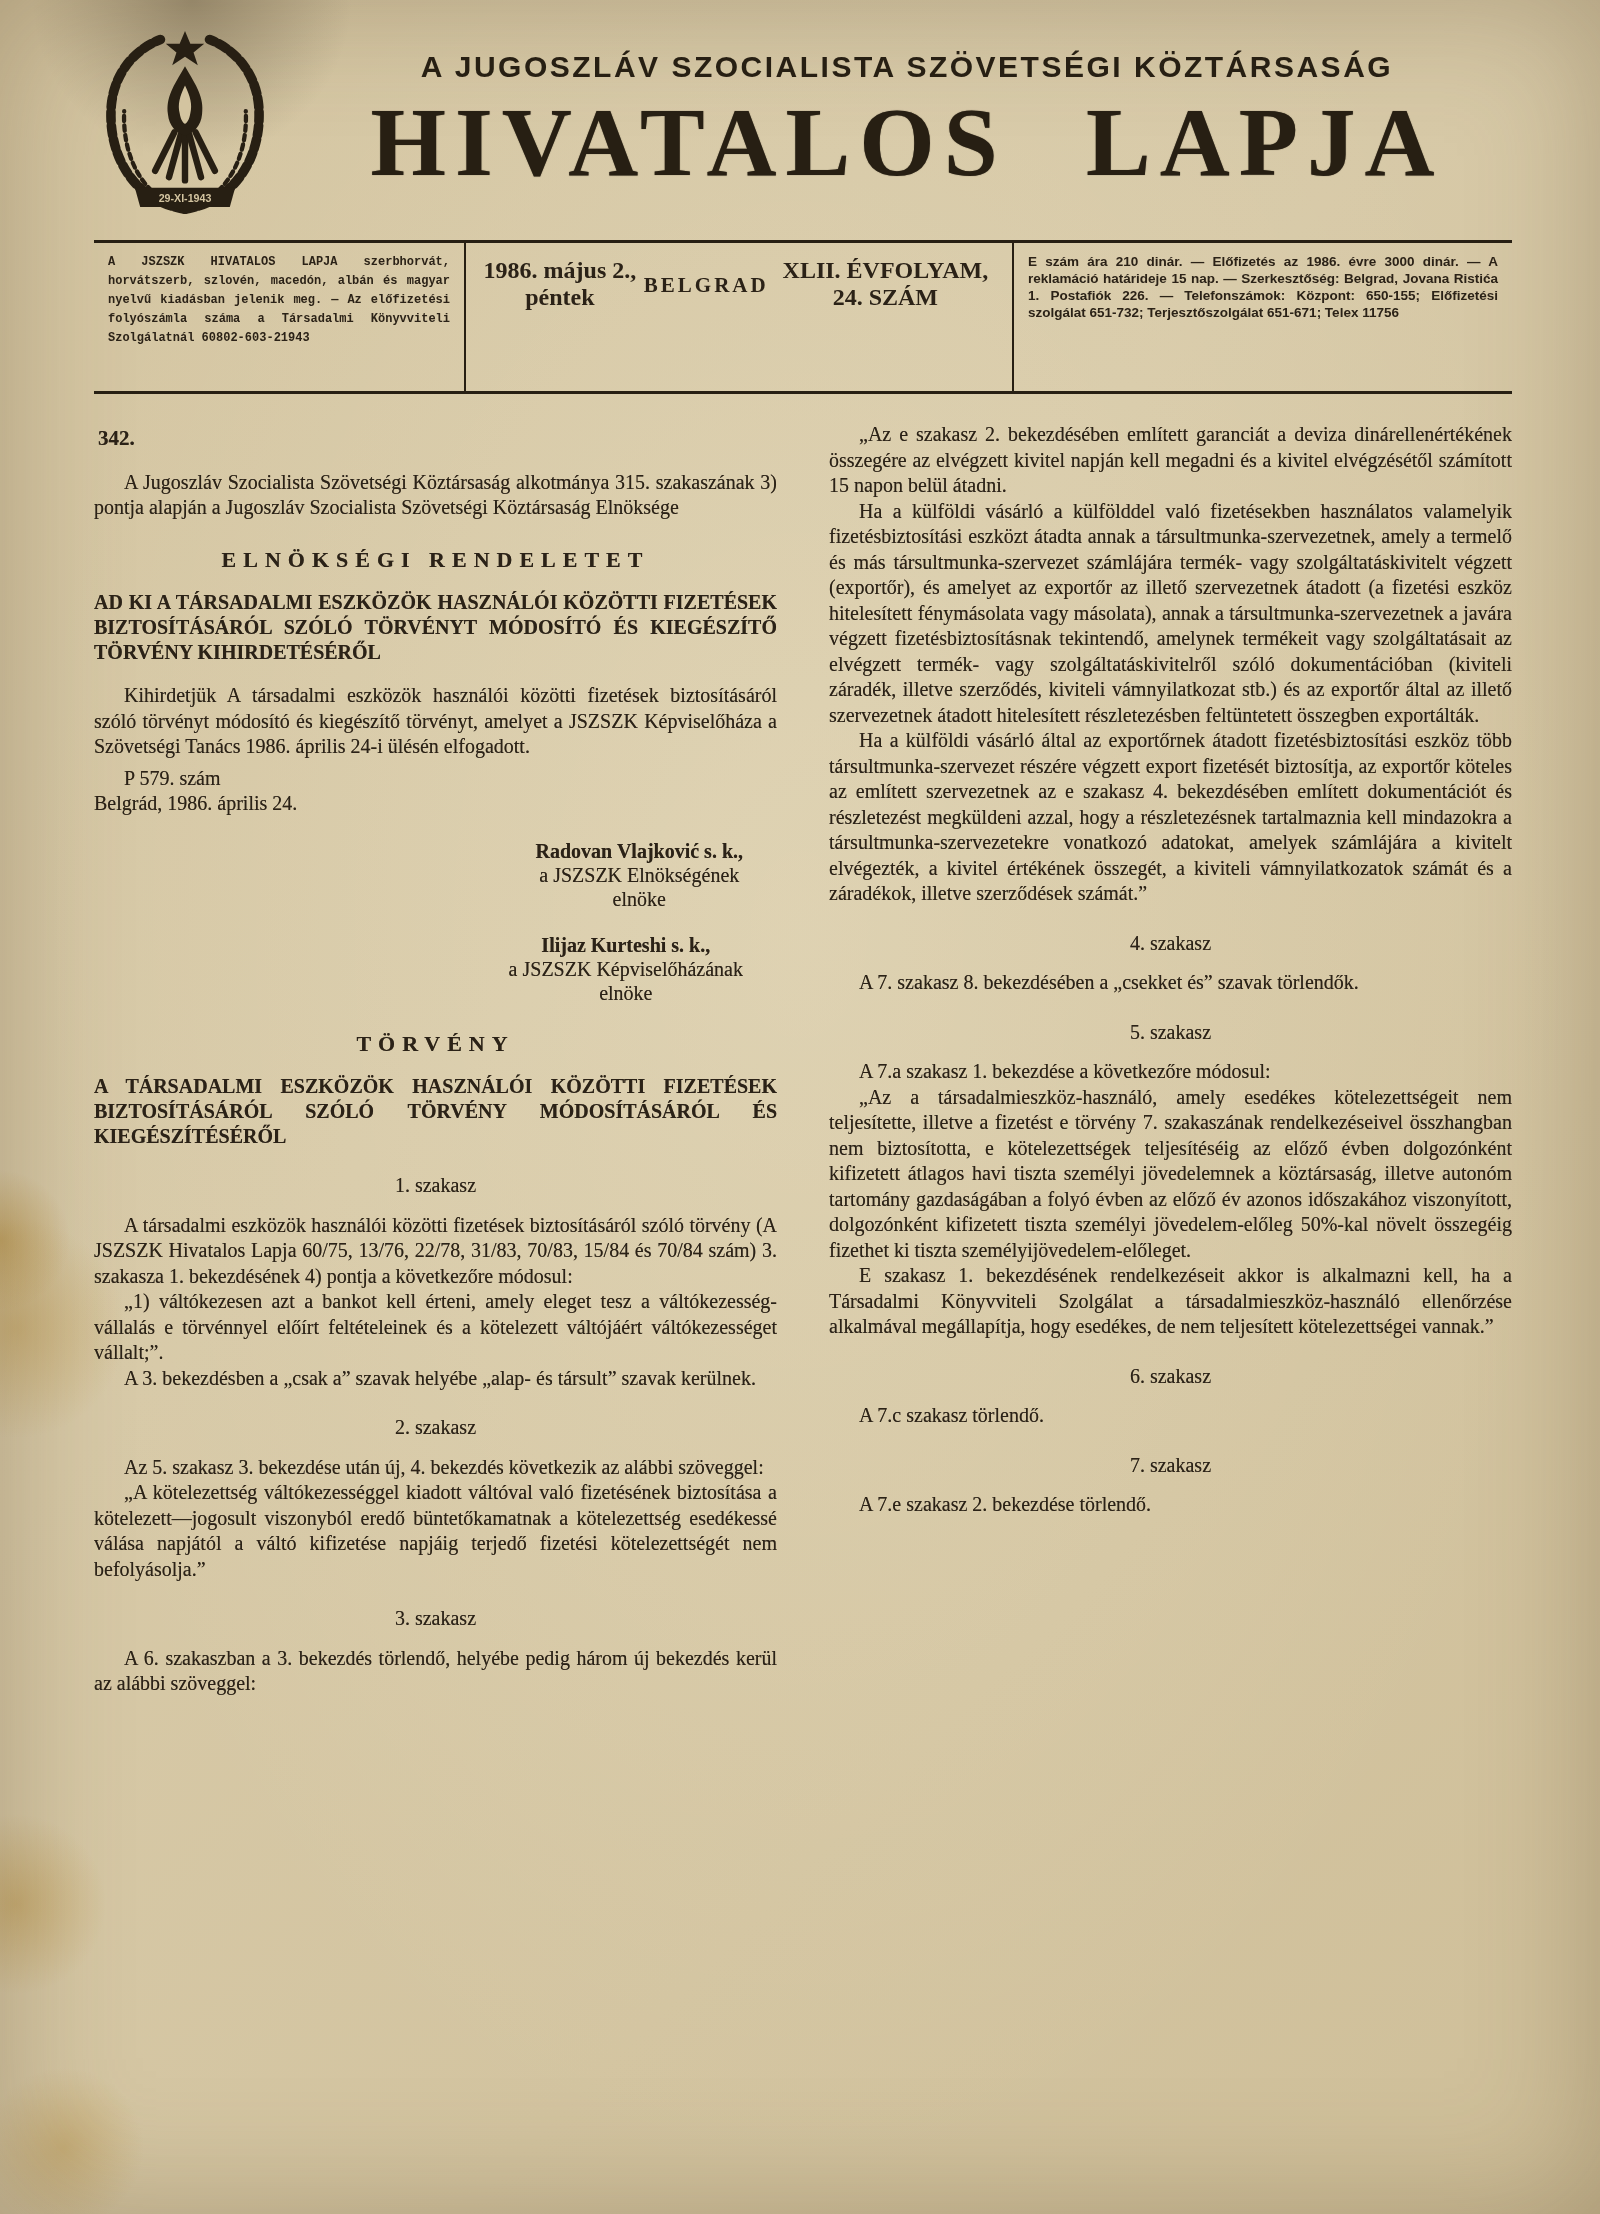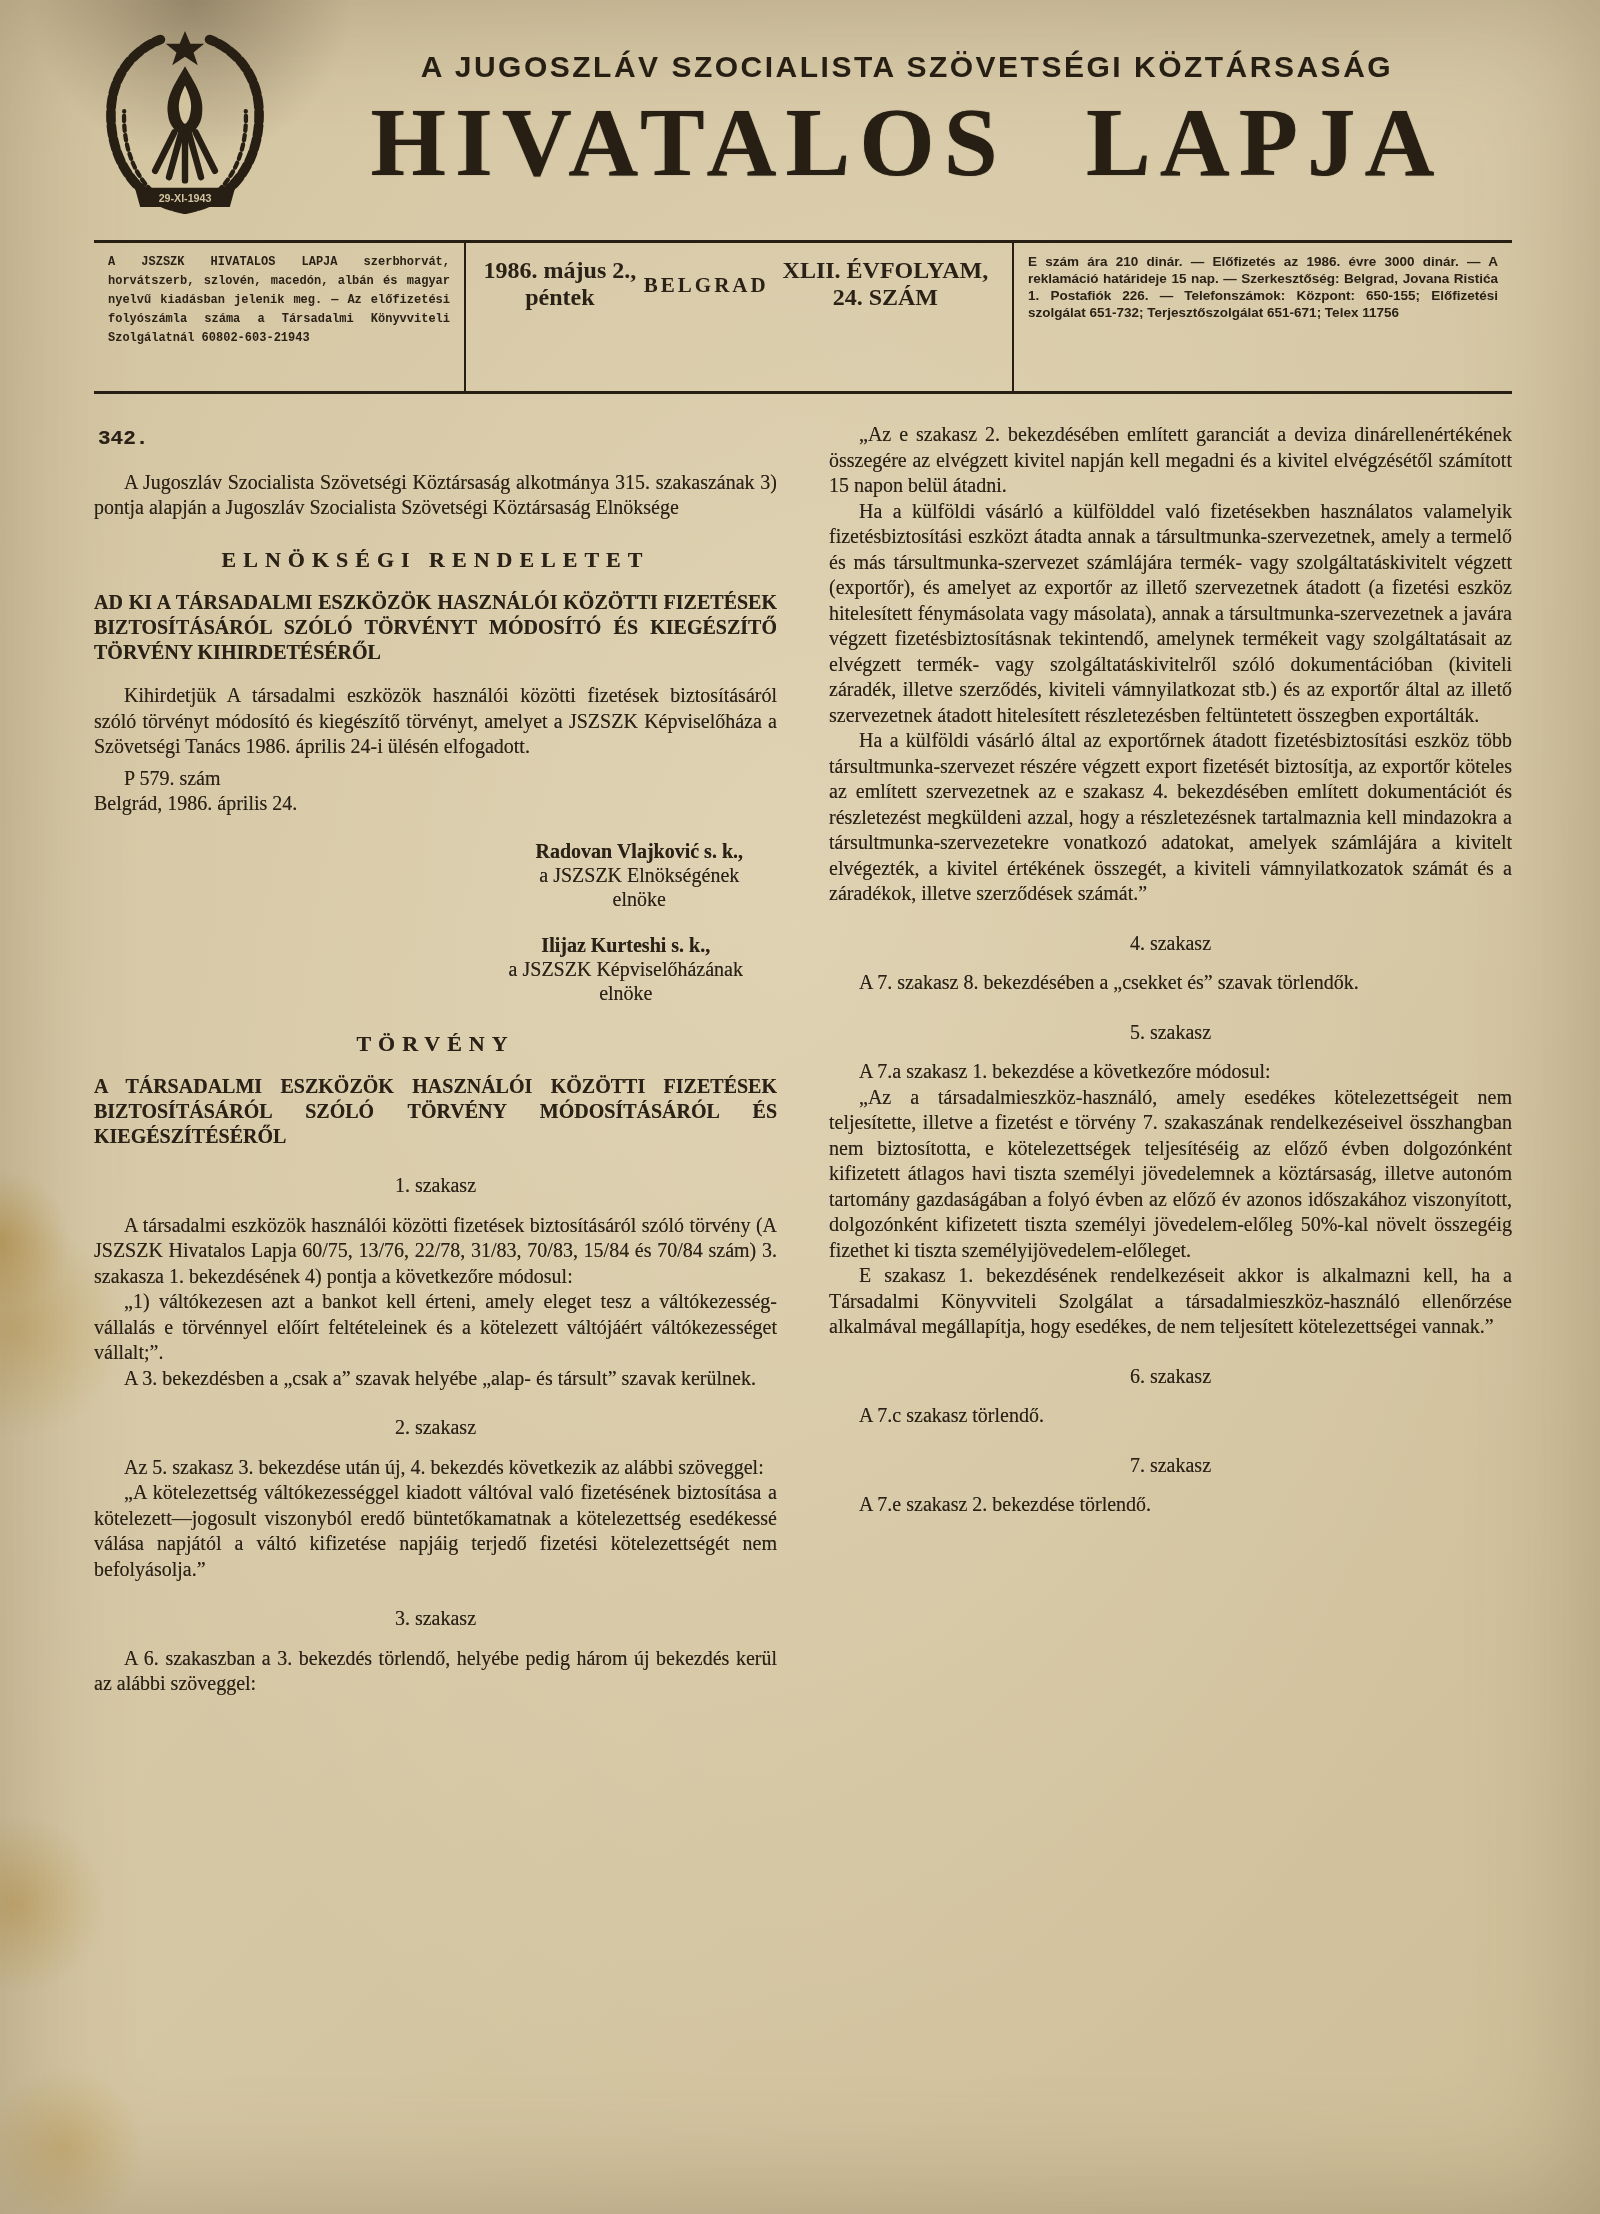--- a/index.html
+++ b/index.html
@@ -73,21 +73,21 @@
     font-family:"Liberation Sans","DejaVu Sans",sans-serif;
     font-weight:bold;font-size:13.5px;line-height:17px;text-align:justify;
   }
   
   .content{display:flex;gap:52px;margin-top:28px;}
   .col{
     flex:1;font-size:20px;line-height:25.5px;text-align:justify;
     text-shadow:0 0 .5px rgba(43,34,23,.55);
   }
   .blk{margin:0;}
-  .artnum{font-weight:bold;font-size:21px;text-align:left;margin:4px 0 18px 4px;font-family:Liberation Mono, monospace;}
+  .artnum{font-weight:bold;font-size:21px;text-align:left;margin:4px 0 18px 4px;}
   .p{text-indent:30px;}
   .p-plain{text-indent:30px;margin-top:6px;text-align:left;}
   .p-noind{text-align:left;margin-bottom:4px;}
   .h-spaced{
     text-align:center;font-weight:bold;font-size:22px;
     letter-spacing:7px;margin:26px 0 18px;text-indent:0;
   }
   .h-bold{font-weight:bold;margin:18px 0;text-indent:0;line-height:25px;}
   .h-sect{text-align:center;margin:24px 0 14px;text-indent:0;}
   .sig{

